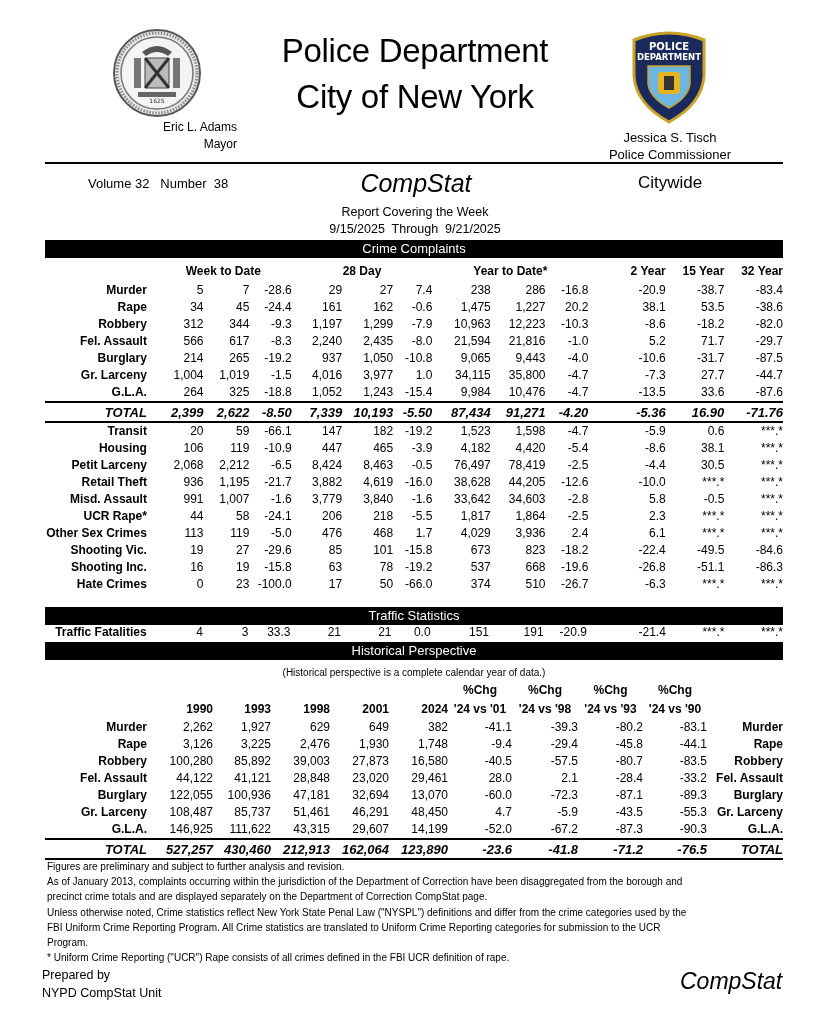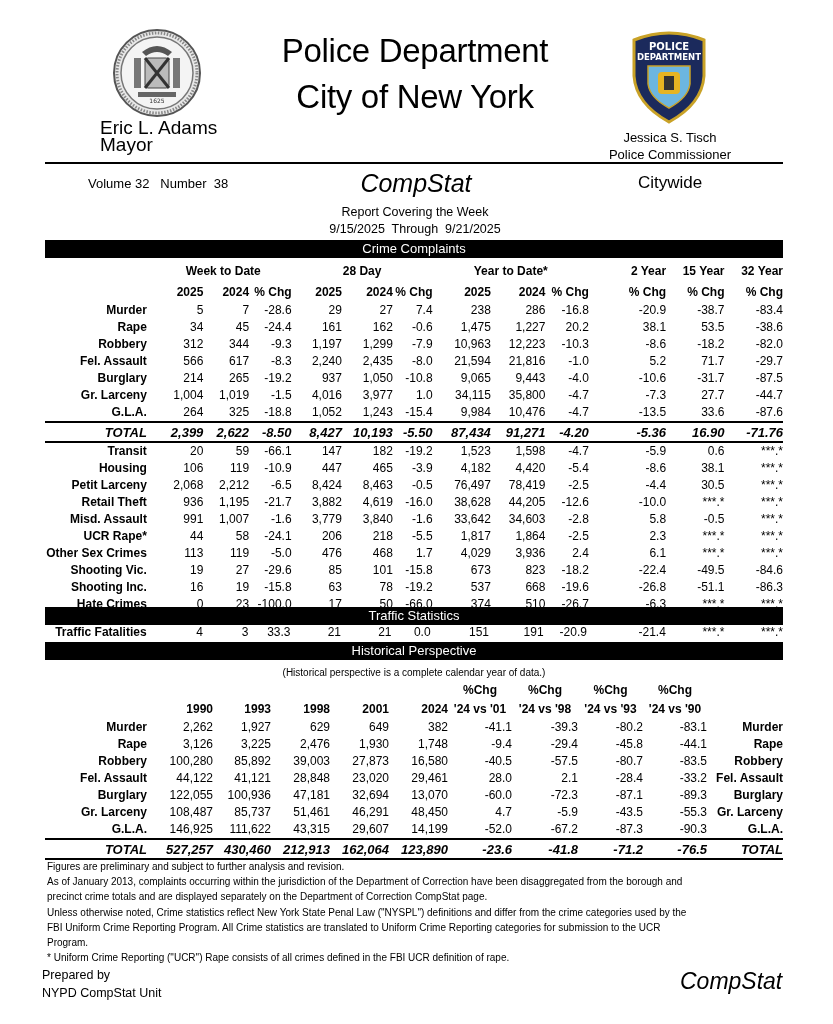--- a/index.html
+++ b/index.html
@@ -4,21 +4,21 @@
   <style>
     * { box-sizing: border-box; margin: 0; padding: 0; }
     html, body { width: 833px; height: 1024px; background: #fff; color: #000; overflow: hidden; }
     body { font-family: "Liberation Sans", "DejaVu Sans", sans-serif; position: relative; }
 
     .abs { position: absolute; }
 
     
     .seal { left: 112px; top: 28px; width: 90px; height: 90px; }
     .badge { left: 628px; top: 28px; width: 82px; height: 96px; }
-    .mayor { left: 100px; top: 119px; width: 128px; text-align: left; font-size: 19px; line-height: 17px; }
+    .mayor { left: 109px; top: 119px; width: 128px; text-align: right; font-size: 12px; line-height: 17px; }
     .commish { left: 592px; top: 129px; width: 156px; text-align: center; font-size: 13px; line-height: 17px; }
     .title { left: 220px; top: 28px; width: 390px; text-align: center; font-size: 33px; line-height: 46px; letter-spacing: -0.3px; }
     .hr-top { left: 45px; top: 162px; width: 738px; height: 2px; background: #000; }
 
     .volume { left: 88px; top: 176px; font-size: 13px; }
     .compstat { left: 300px; top: 169px; width: 232px; text-align: center; font-size: 25px; font-style: italic; }
     .citywide { left: 600px; top: 173px; width: 140px; text-align: center; font-size: 17px; }
     .report { left: 260px; top: 204px; width: 310px; text-align: center; font-size: 12.5px; line-height: 17px; }
 
     .bar { position: absolute; left: 45px; width: 738px; background: #000; color: #fff; text-align: center; font-size: 13px; }
@@ -112,35 +112,20 @@
   <tbody id="complaints-body">
       <tr class="grp" style="height: 22px;">
         <td></td>
         <td colspan="3">Week to Date</td>
         <td colspan="3">28 Day</td>
         <td colspan="3">Year to Date*</td>
         <td style="text-align: right;">2 Year</td>
         <td style="text-align: right;">15 Year</td>
         <td style="text-align: right;">32 Year</td>
       </tr>
-      <tr class="hdr">
-        <td style="height: 20px;"></td>
-        <td style="height: 20px;">2025</td>
-        <td style="height: 20px;">2024</td>
-        <td style="height: 20px;">% Chg</td>
-        <td style="height: 20px;">2025</td>
-        <td style="height: 20px;">2024</td>
-        <td style="height: 20px;">% Chg</td>
-        <td style="height: 20px;">2025</td>
-        <td style="height: 20px;">2024</td>
-        <td style="height: 20px;">% Chg</td>
-        <td style="height: 20px;">% Chg</td>
-        <td style="height: 20px;">% Chg</td>
-        <td style="height: 20px;">% Chg</td>
-      </tr>
       <tr>
         <td class="lbl">Murder</td>
         <td>5</td>
         <td>7</td>
         <td>-28.6</td>
         <td>29</td>
         <td>27</td>
         <td>7.4</td>
         <td>238</td>
         <td>286</td>
@@ -237,21 +222,21 @@
         <td>-4.7</td>
         <td>-13.5</td>
         <td>33.6</td>
         <td>-87.6</td>
       </tr>
       <tr class="total">
         <td class="lbl">TOTAL</td>
         <td>2,399</td>
         <td>2,622</td>
         <td>-8.50</td>
-        <td>8,427</td>
+        <td>7,339</td>
         <td>10,193</td>
         <td>-5.50</td>
         <td>87,434</td>
         <td>91,271</td>
         <td>-4.20</td>
         <td>-5.36</td>
         <td>16.90</td>
         <td>-71.76</td>
       </tr>
       <tr>

